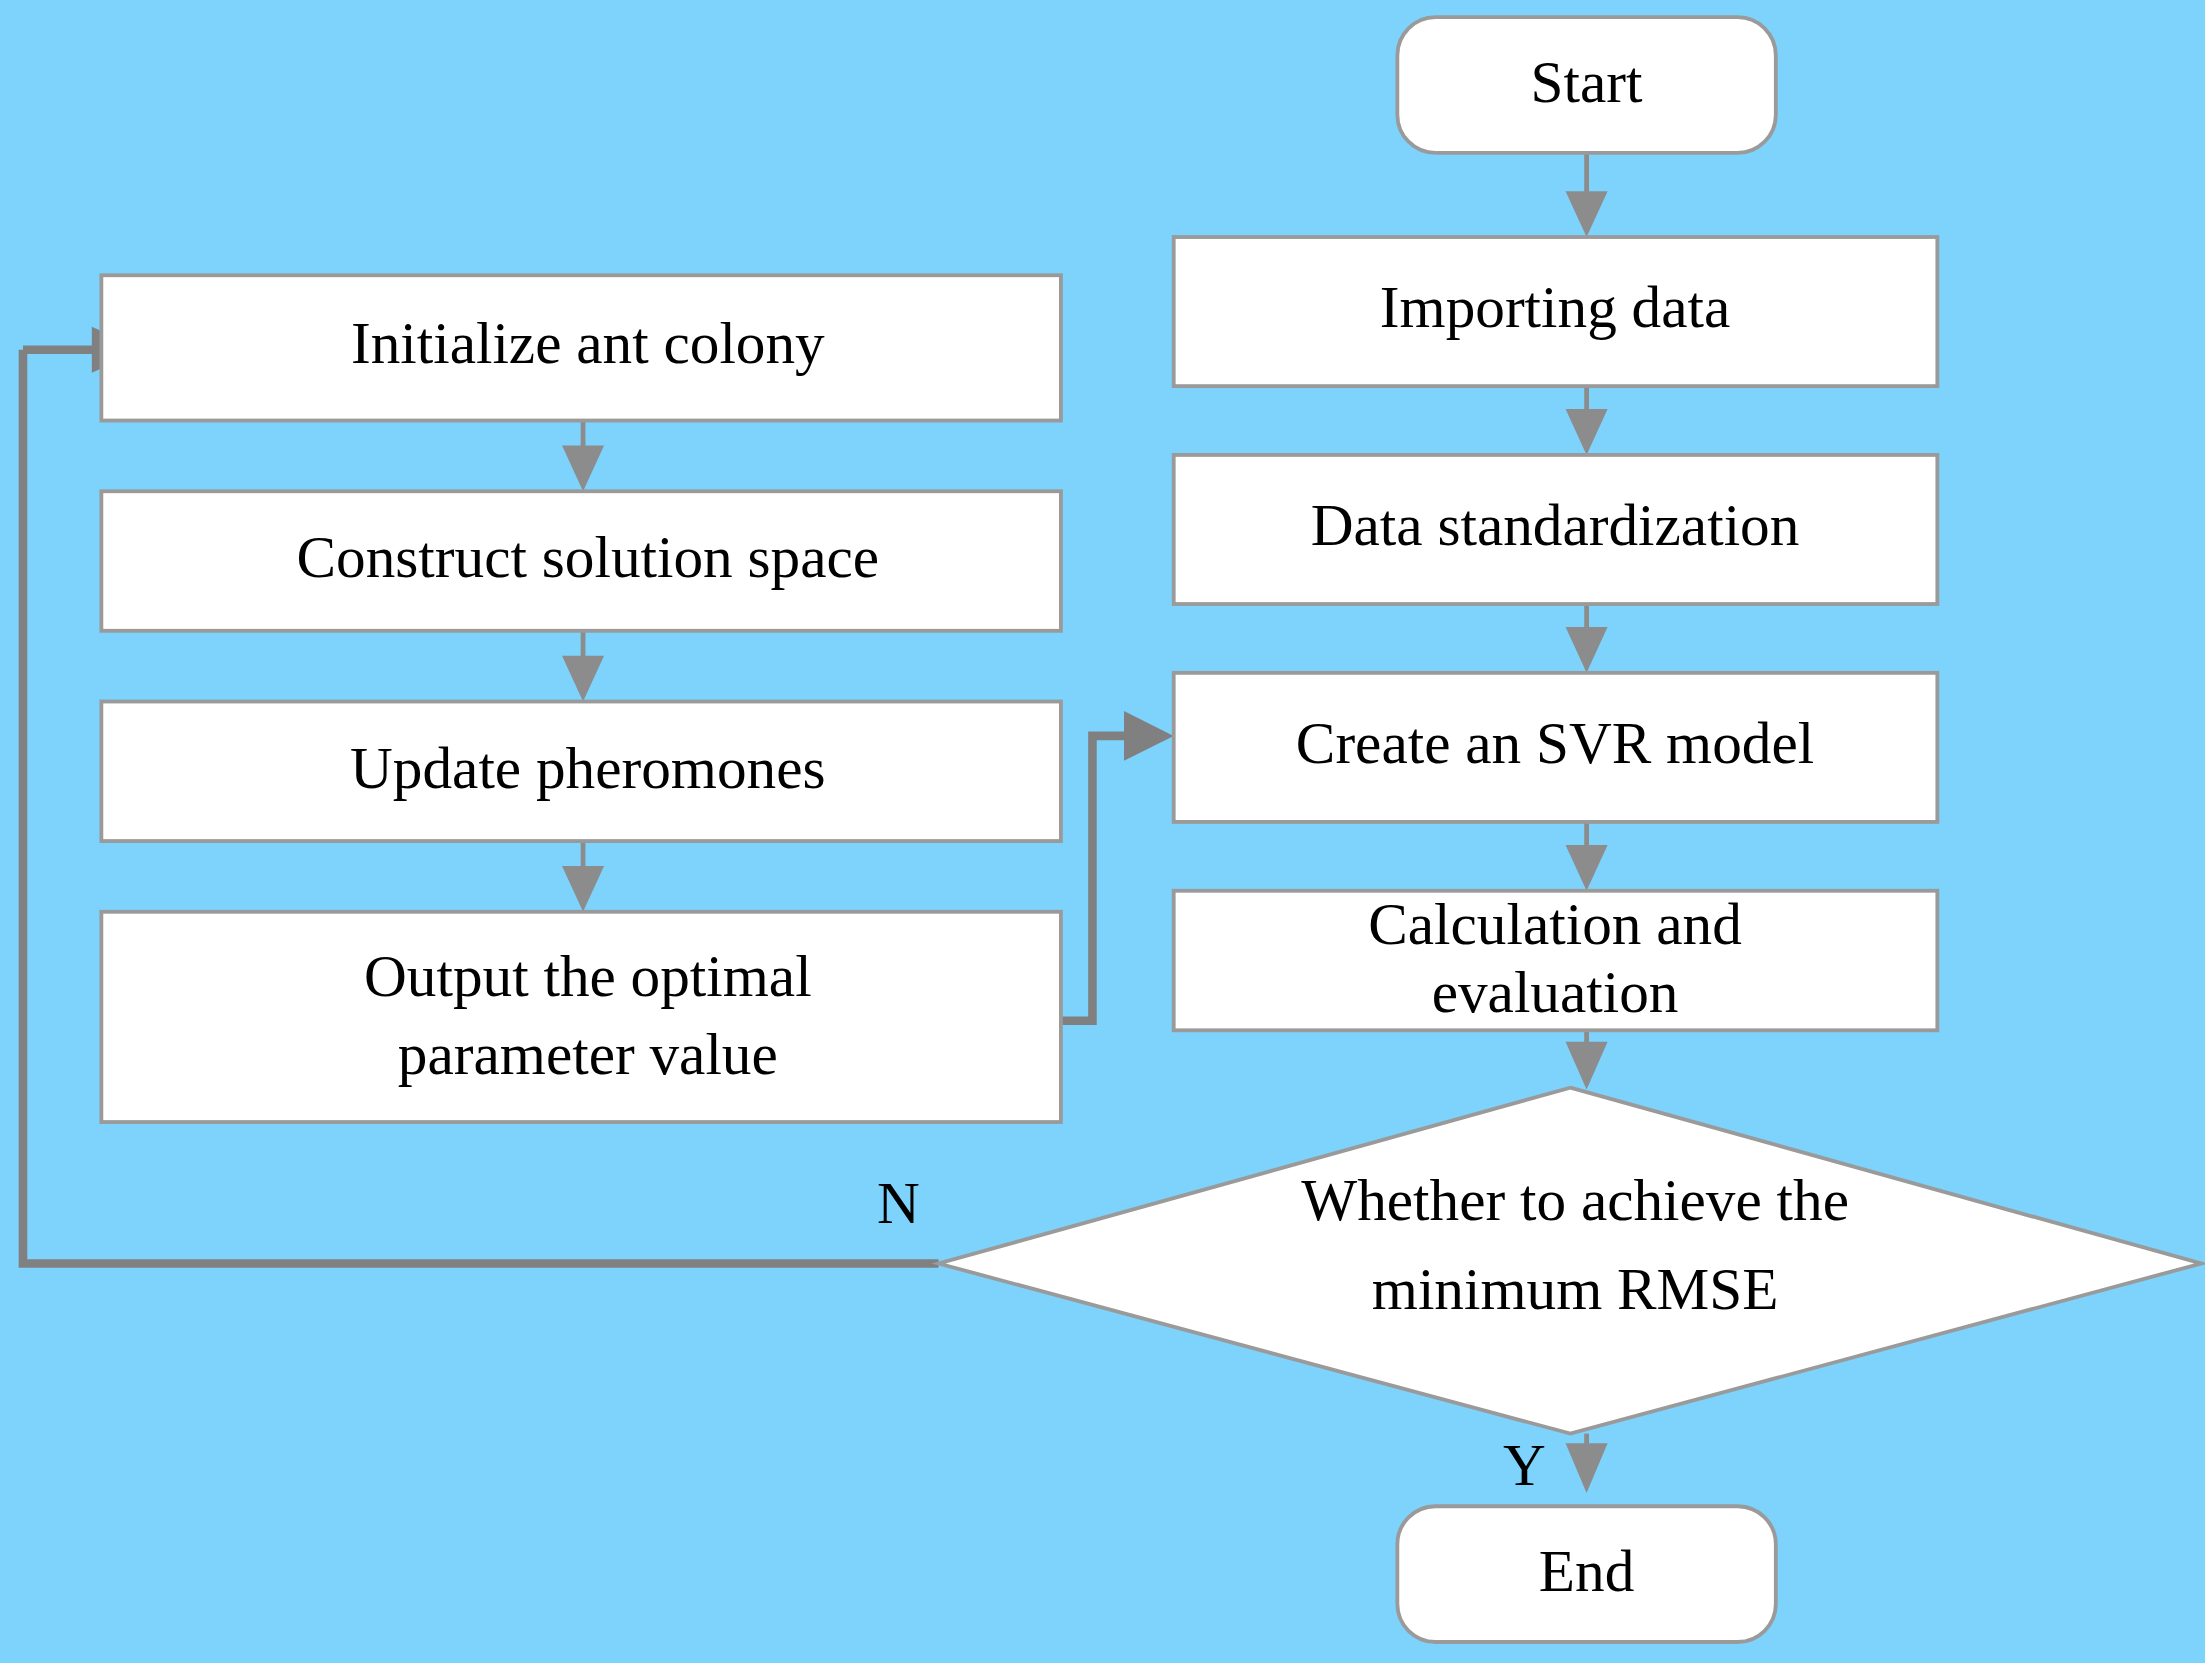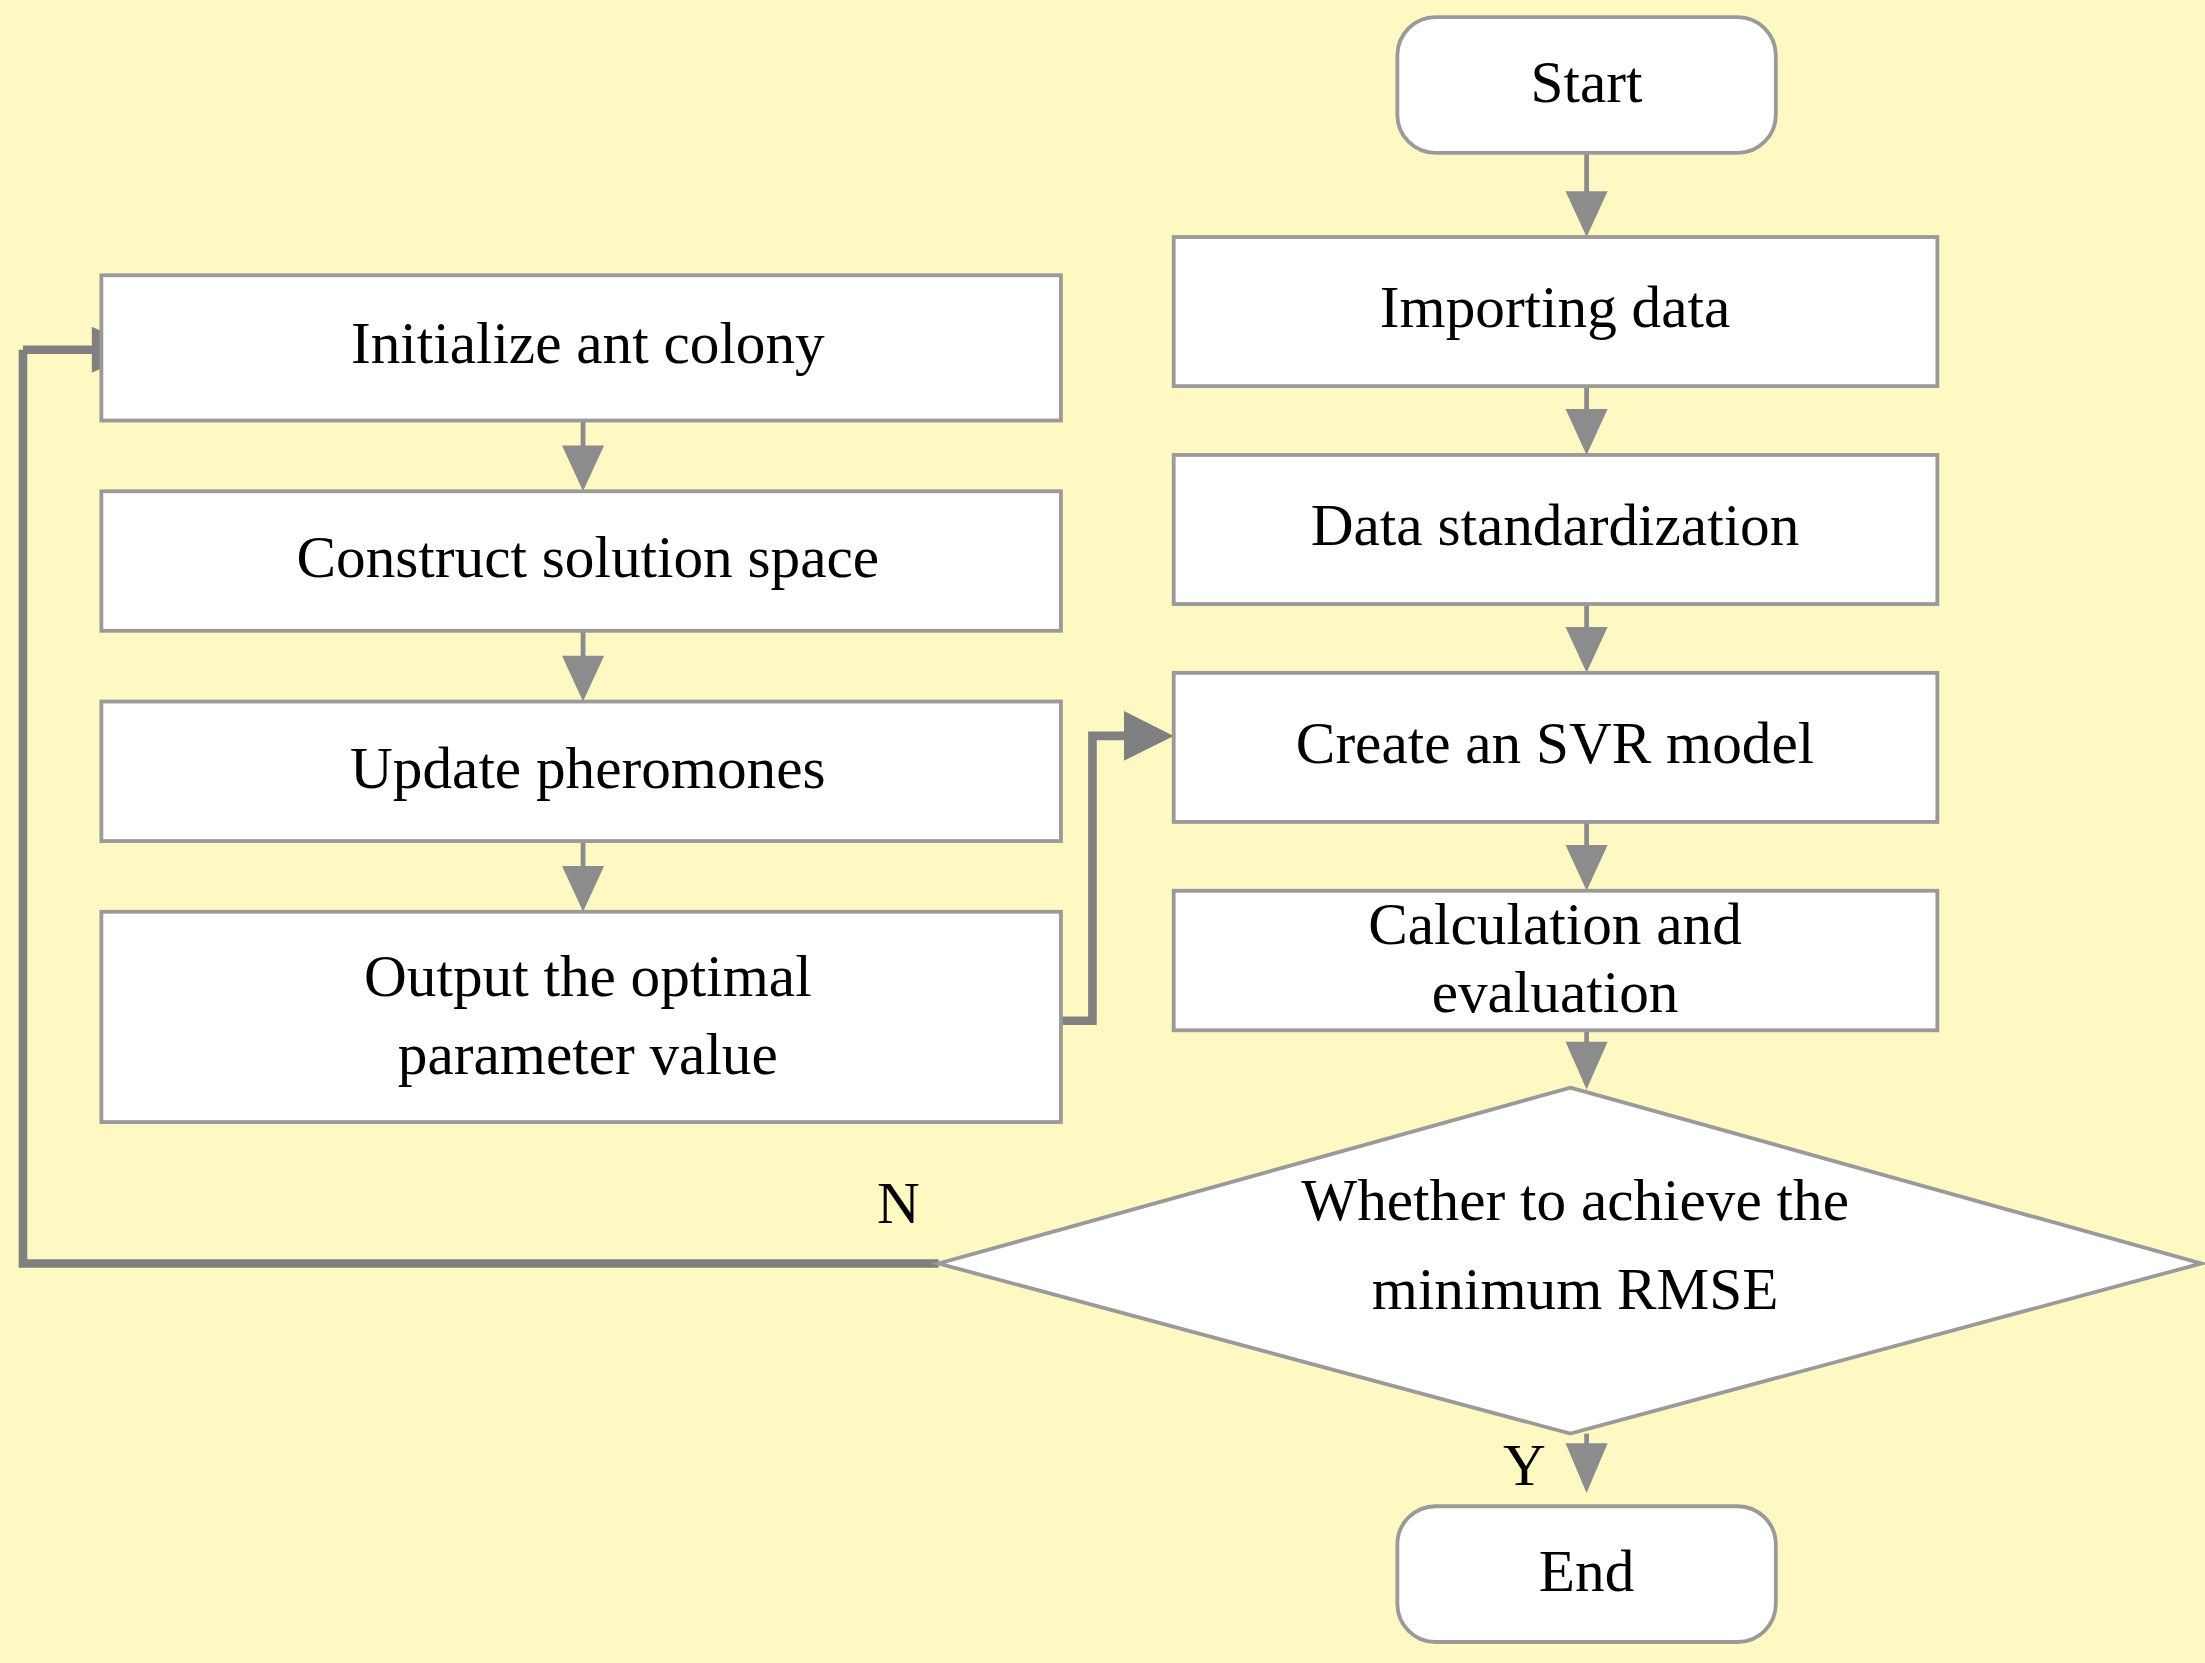--- a/index.html
+++ b/index.html
@@ -11,21 +11,21 @@
   body {
     width: 2205px;
     height: 1663px;
     overflow: hidden;
     font-family: "Liberation Serif", "DejaVu Serif", serif;
   }
   #flowchart-root {
     position: relative;
     width: 2205px;
     height: 1663px;
-    background: #fef9c3;
+    background: #7dd3fc;
   }
   svg#flow-svg {
     position: absolute;
     top: 0;
     left: 0;
     width: 2205px;
     height: 1663px;
   }
   .node-shape {
     fill: #ffffff;

